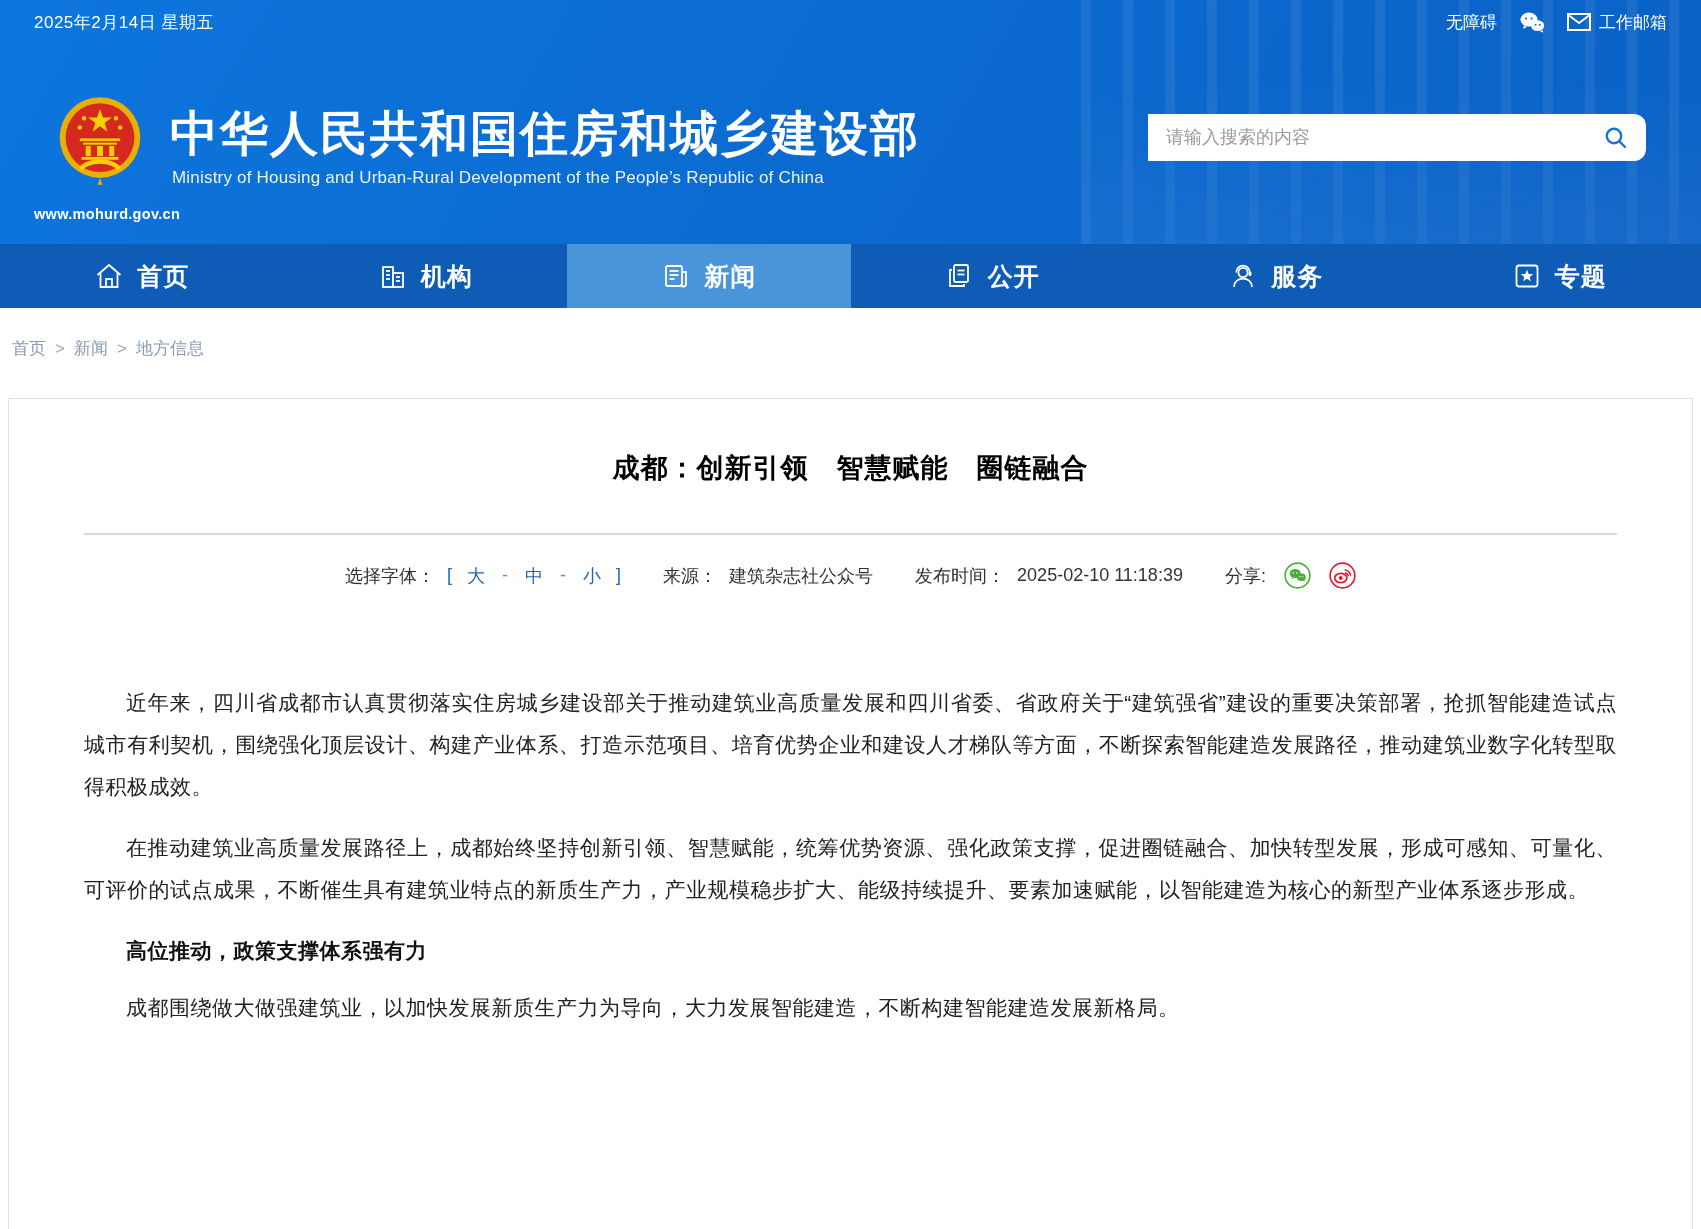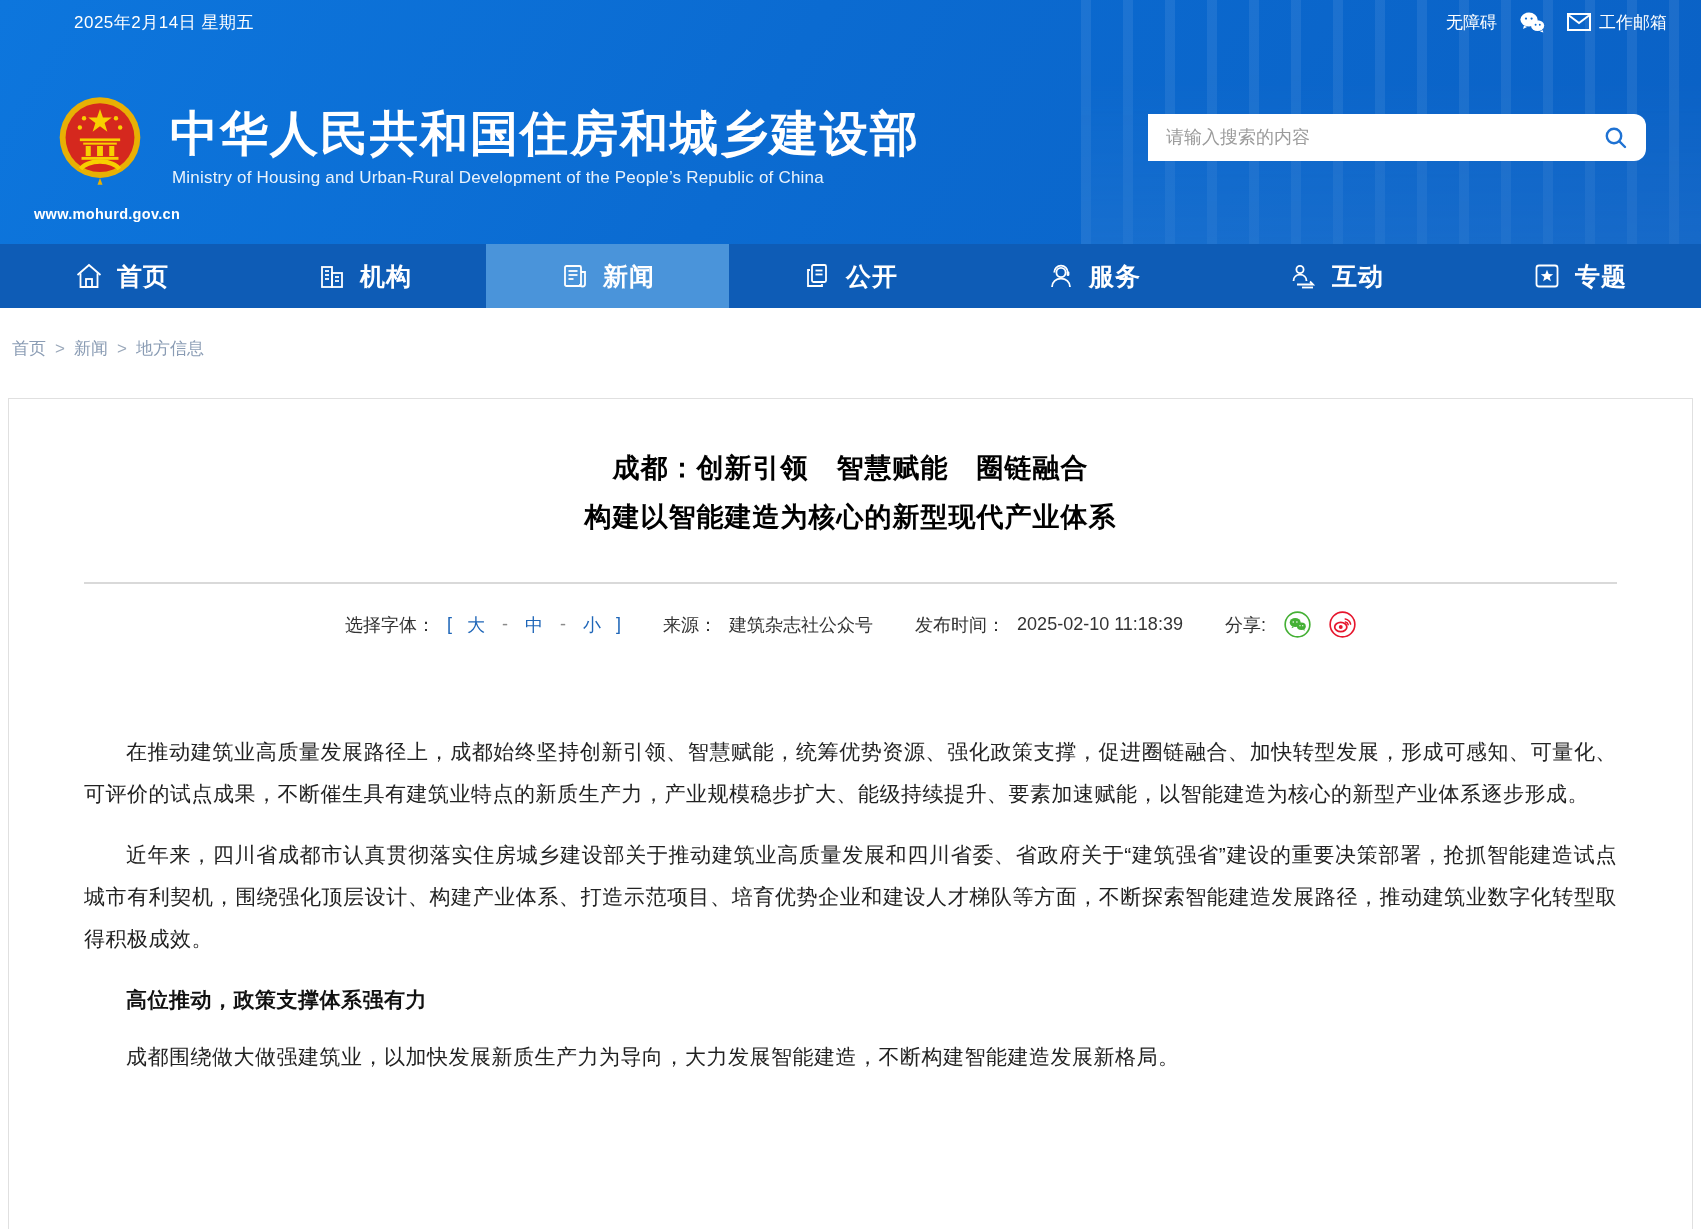--- a/index.html
+++ b/index.html
@@ -5,21 +5,21 @@
   * { margin:0; padding:0; box-sizing:border-box; }
   html,body { width:1701px; height:1229px; overflow:hidden; background:#fff;
     font-family:"Liberation Sans","DejaVu Sans",sans-serif; }
 
   
   .site-header { background:linear-gradient(120deg,#0d76dd 0%,#0b6bd1 45%,#0a61c5 100%); position:relative; }
   .header-art { position:absolute; right:0; top:0; bottom:0; width:620px; pointer-events:none; opacity:.10;
     background:repeating-linear-gradient(90deg, rgba(255,255,255,.7) 0 10px, transparent 10px 42px),
                linear-gradient(180deg, transparent 30%, rgba(255,255,255,.5) 100%); }
   .topbar { height:44px; display:flex; align-items:center; justify-content:space-between; padding:0 34px; position:relative; }
-  .topbar, .topbar a { color:#fff;margin-left:40px; }
+  .topbar, .topbar a { color:#fff; }
   .topbar-date { font-size:17px; letter-spacing:.5px; }
   .topbar-right { display:flex; align-items:center; gap:22px; font-size:17px; }
   .topbar-item { display:flex; align-items:center; gap:8px; cursor:pointer; }
   .branding { height:200px; position:relative; }
   .emblem { position:absolute; left:58px; top:46px; width:84px; height:112px; }
   .site-url { position:absolute; left:34px; top:162px; width:138px; text-align:center;
     color:#fff; font-weight:bold; font-size:14.5px; letter-spacing:.3px; }
   .site-name { position:absolute; left:170px; top:58px; color:#fff; font-size:48px; font-weight:bold; letter-spacing:2px; }
   .site-name-en { position:absolute; left:172px; top:124px; color:#eaf3fc; font-size:17px; letter-spacing:.2px; }
   .search-box { position:absolute; left:1148px; top:70px; width:498px; height:47px; background:#fff; display:flex; align-items:center;border-radius:12px; }
@@ -170,48 +170,38 @@
     <svg width="30" height="30" viewBox="0 0 30 30" fill="none" stroke="#fff" stroke-width="1.8">
       <circle cx="15" cy="11.5" r="4.6"></circle>
       <path d="M6 26 c0-5.2 4-8.4 9-8.4 s9 3.2 9 8.4"></path>
       <path d="M8.2 11.5 a6.8 6.8 0 0 1 13.6 0"></path>
       <rect x="20.6" y="10.4" width="2.8" height="4.6" rx="1.2" fill="#fff" stroke="none"></rect>
     </svg>
     <span class="label">服务</span>
   </div>
   <div class="nav-tab">
     <svg width="30" height="30" viewBox="0 0 30 30" fill="none" stroke="#fff" stroke-width="1.8">
-      <circle cx="11" cy="8.5" r="3.6"></circle>
-      <path d="M4.5 20 c0-4 3-6.4 6.5-6.4 s6.5 2.4 6.5 6.4"></path>
-      <path d="M8 23.5 h16 l-3-3"></path>
-        <path d="M24 26.5 h-11"></path>
-    </svg>
-    <span class="label">互动</span>
-  </div>
-  <div class="nav-tab">
-    <svg width="30" height="30" viewBox="0 0 30 30" fill="none" stroke="#fff" stroke-width="1.8">
       <rect x="4.5" y="4.5" width="21" height="21" rx="2.5"></rect>
       <polygon fill="#fff" stroke="none" points="15,8.8 16.7,13 21.2,13.2 17.7,15.9 18.9,20.2 15,17.7 11.1,20.2 12.3,15.9 8.8,13.2 13.3,13"></polygon>
     </svg>
     <span class="label">专题</span>
   </div>
 </nav>
 
 <div class="breadcrumb">
   <span class="crumb">首页</span>
   <span class="sep">&gt;</span>
   <span class="crumb">新闻</span>
   <span class="sep">&gt;</span>
   <span class="crumb">地方信息</span>
 </div>
 
 <main class="content-card">
   <h1 class="article-title">
     <div>成都：创新引领　智慧赋能　圈链融合</div>
-    <div>构建以智能建造为核心的新型现代产业体系</div>
   </h1>
 
   <hr class="title-divider">
 
   <div class="meta-row">
     <span class="meta-group">
       <span>选择字体：</span>
       <span class="meta-bracket">[</span>
       <span class="font-size-link">大</span>
       <span class="meta-dash">-</span>
@@ -245,18 +235,18 @@
         <circle cx="14" cy="14" r="12.8" fill="#fff" stroke="#e6162d" stroke-width="1.7"></circle>
         <ellipse cx="12.2" cy="16.6" rx="6.3" ry="4.8" fill="none" stroke="#e6162d" stroke-width="1.8"></ellipse>
         <circle cx="12.2" cy="16.6" r="2" fill="#e6162d"></circle>
         <path d="M16.8 8.2 a7 7 0 0 1 5.6 5.4" fill="none" stroke="#e6162d" stroke-width="1.6" stroke-linecap="round"></path>
         <path d="M17 11.4 a3.6 3.6 0 0 1 2.9 2.8" fill="none" stroke="#e6162d" stroke-width="1.6" stroke-linecap="round"></path>
       </svg>
     </span>
   </div>
 
   <div class="article-body">
+    <p>近年来，四川省成都市认真贯彻落实住房城乡建设部关于推动建筑业高质量发展和四川省委、省政府关于“建筑强省”建设的重要决策部署，抢抓智能建造试点城市有利契机，围绕强化顶层设计、构建产业体系、打造示范项目、培育优势企业和建设人才梯队等方面，不断探索智能建造发展路径，推动建筑业数字化转型取得积极成效。</p>
     <p>在推动建筑业高质量发展路径上，成都始终坚持创新引领、智慧赋能，统筹优势资源、强化政策支撑，促进圈链融合、加快转型发展，形成可感知、可量化、可评价的试点成果，不断催生具有建筑业特点的新质生产力，产业规模稳步扩大、能级持续提升、要素加速赋能，以智能建造为核心的新型产业体系逐步形成。</p>
-    <p>近年来，四川省成都市认真贯彻落实住房城乡建设部关于推动建筑业高质量发展和四川省委、省政府关于“建筑强省”建设的重要决策部署，抢抓智能建造试点城市有利契机，围绕强化顶层设计、构建产业体系、打造示范项目、培育优势企业和建设人才梯队等方面，不断探索智能建造发展路径，推动建筑业数字化转型取得积极成效。</p>
     <p class="section-heading">高位推动，政策支撑体系强有力</p>
     <p>成都围绕做大做强建筑业，以加快发展新质生产力为导向，大力发展智能建造，不断构建智能建造发展新格局。</p>
   </div>
 </main>
 
 </body></html>

